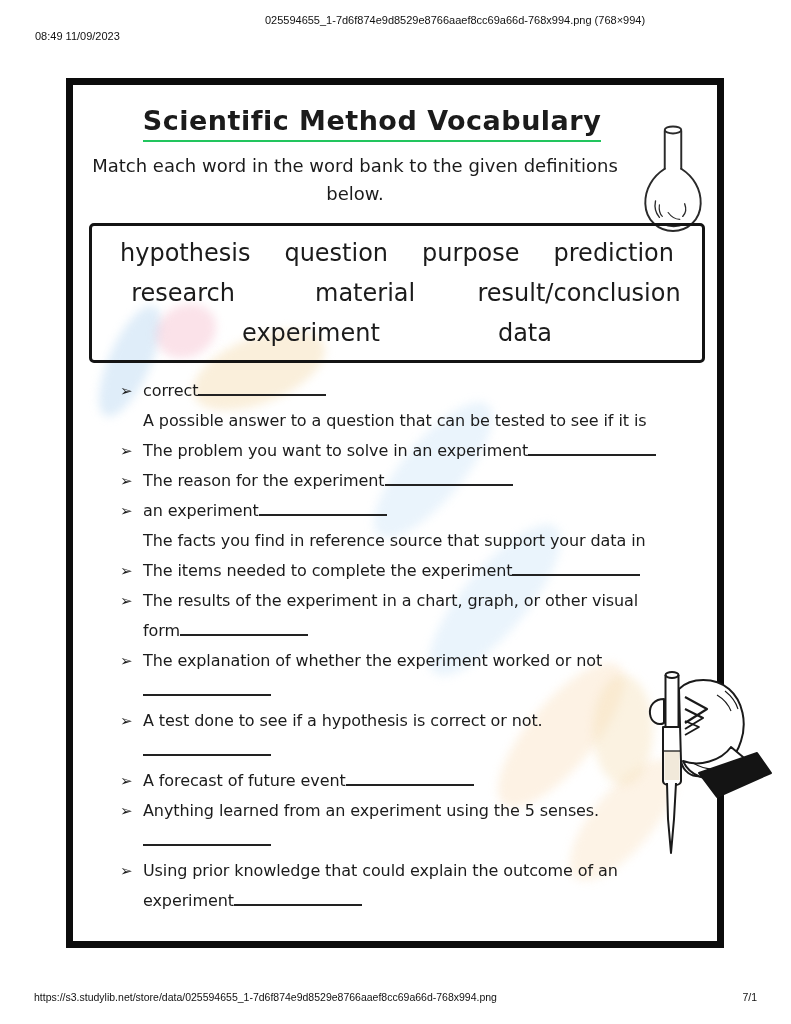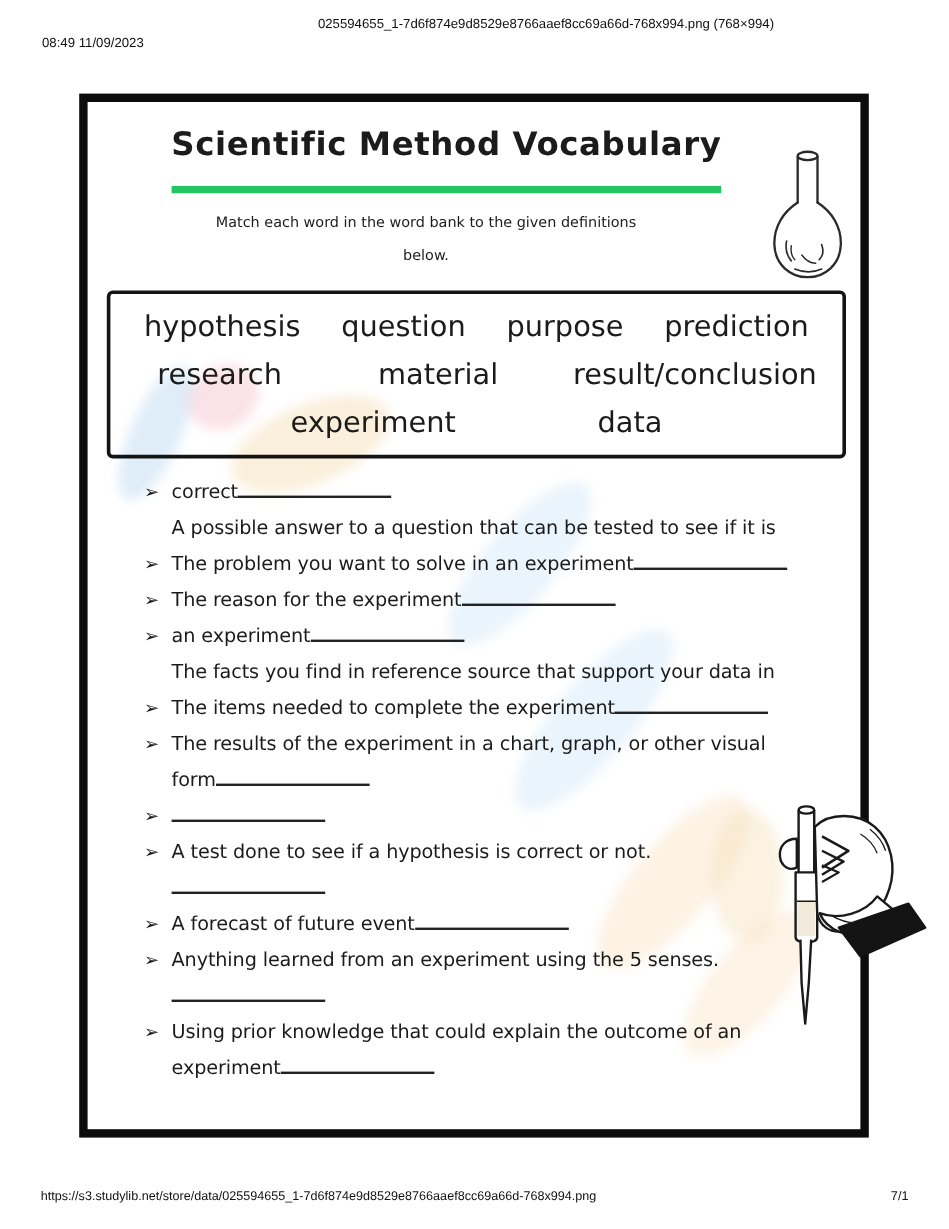--- a/index.html
+++ b/index.html
@@ -34,23 +34,23 @@
   .wm-cream-blob   { left:116px; top:252px; width:140px; height:66px;  background:rgba(242,214,160,.38); transform:rotate(-22deg); }
   .wm-diag-blue1   { left:330px; top:300px; width:60px;  height:170px; background:rgba(160,205,240,.22); transform:rotate(40deg); }
   .wm-diag-blue2   { left:390px; top:420px; width:64px;  height:190px; background:rgba(160,205,240,.22); transform:rotate(40deg); }
   .wm-diag-orange1 { left:455px; top:560px; width:66px;  height:180px; background:rgba(246,195,130,.22); transform:rotate(40deg); }
   .wm-diag-orange2 { left:520px; top:660px; width:60px;  height:150px; background:rgba(246,195,130,.20); transform:rotate(40deg); }
   .wm-cream-hand   { left:520px; top:590px; width:60px;  height:110px; background:rgba(244,222,180,.40); }
 
   .ws-title-wrap { text-align:center; margin-top:20px; padding-right:46px; position:relative; z-index:1; }
   .ws-title {
     display:inline-block; font-size:27px; font-weight:bold; letter-spacing:.5px;
-    border-bottom:6px solid #22c55e; padding-bottom:18px; line-height:1.2;
-  }
-  .ws-instructions { text-align:center; font-size:12px; line-height:28px; margin-top:10px; padding-right:80px; position:relative; z-index:1; }
+    border-bottom:2px solid #22c55e; padding-bottom:3px; line-height:1.2;
+  }
+  .ws-instructions { text-align:center; font-size:18px; line-height:28px; margin-top:10px; padding-right:80px; position:relative; z-index:1; }
 
   .flask { position:absolute; left:566px; top:18px; width:68px; height:112px; z-index:1; }
 
   
   .word-bank {
     position:relative; z-index:1;
     margin:15px 12px 0 16px;
     border:3px solid #141414; border-radius:5px;
     padding:7px 0 7px 0; background:transparent;
     font-size:24px;
@@ -174,20 +174,21 @@
         <div class="def-item">
           <span class="bullet">➢</span>
           <div class="def-text">
             <div class="def-line">The results of the experiment in a chart, graph, or other visual</div>
             <div class="def-line">form<span class="blank"></span></div>
           </div>
         </div>
         <div class="def-item">
           <span class="bullet">➢</span>
           <div class="def-text">
+            <div class="def-line">The explanation of whether the experiment worked or not</div>
             <div class="def-line"><span class="blank" style="margin-left: 0px;"></span></div>
           </div>
         </div>
         <div class="def-item">
           <span class="bullet">➢</span>
           <div class="def-text">
             <div class="def-line">A test done to see if a hypothesis is correct or not.</div>
             <div class="def-line"><span class="blank" style="margin-left: 0px;"></span></div>
           </div>
         </div>

